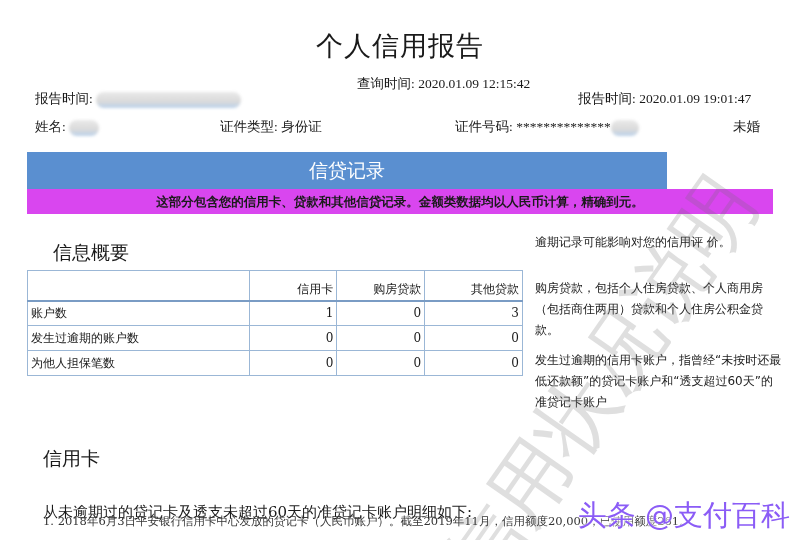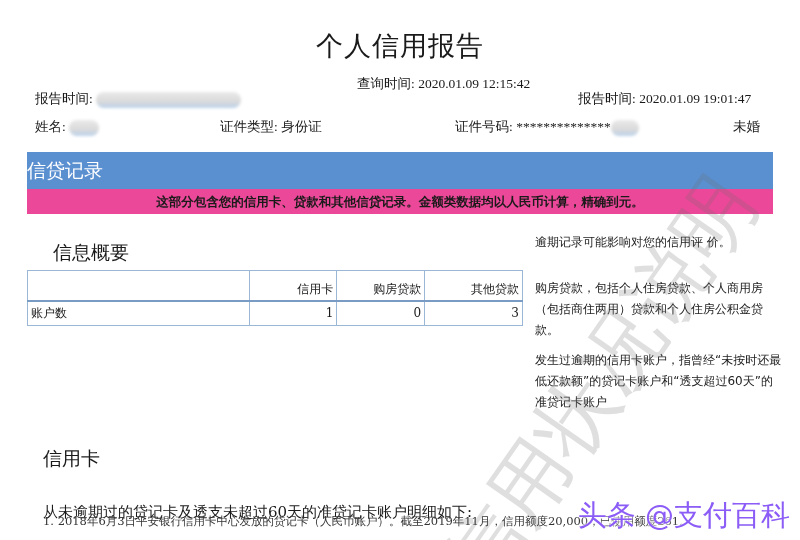--- a/index.html
+++ b/index.html
@@ -4,22 +4,22 @@
 <style>
   * { box-sizing: border-box; margin: 0; padding: 0; }
   html, body { width: 800px; height: 540px; overflow: hidden; background: #ffffff; }
   body { position: relative; font-family: "DejaVu Serif", "Liberation Serif", serif; color: #1a1a1a; }
 
   .title { position: absolute; top: 28px; left: 0; width: 800px; text-align: center; font-size: 27px; font-weight: 400; font-family: "DejaVu Sans", sans-serif; letter-spacing: 1px; }
 
   .meta { position: absolute; font-size: 13.5px; white-space: nowrap; font-family: "Liberation Serif", serif; }
   .blur { display: inline-block; vertical-align: middle; height: 16px; border-radius: 8px; background: linear-gradient(180deg, #e9e9e9 0%, #dadada 60%, #b9d0ea 100%); filter: blur(1.5px); }
 
-  .band-top { position: absolute; left: 27px; top: 152px; width: 746px; height: 37px; background: #5a8fd0; color: #fff; font-size: 19px; line-height: 37px; font-family: "DejaVu Sans", sans-serif; }
-  .band-sub { position: absolute; left: 27px; top: 189px; width: 746px; height: 25px; background: #ec4899; text-align: center; font-size: 12.5px; line-height: 25px; font-weight: bold; font-family: "DejaVu Sans", sans-serif; }
+  .band-top { position: absolute; left: 27px; top: 152px; width: 640px; height: 37px; background: #5a8fd0; color: #fff; text-align: center; font-size: 19px; line-height: 37px; font-family: "DejaVu Sans", sans-serif; }
+  .band-sub { position: absolute; left: 27px; top: 189px; width: 746px; height: 25px; background: #d946ef; text-align: center; font-size: 12.5px; line-height: 25px; font-weight: bold; font-family: "DejaVu Sans", sans-serif; }
 
   .h2 { position: absolute; font-size: 19px; font-family: "DejaVu Sans", sans-serif; }
 
   table.summary { position: absolute; left: 27px; top: 270px; width: 496px; border-collapse: collapse; font-size: 12px; font-family: "DejaVu Serif", serif; }
   table.summary td, table.summary th { border: 1px solid #9bb7d6; height: 25px; padding: 0 3px; font-weight: normal; }
   table.summary th { text-align: right; vertical-align: bottom; height: 30px; padding-bottom: 2px; }
   table.summary tr.head-row th { border-bottom: 2px solid #7a9cc4; }
   table.summary td.num { text-align: right; }
   table.summary td.label { text-align: left; }
   table.summary td.indent { padding-left: 10px; }
@@ -82,20 +82,32 @@
     <th>信用卡</th>
     <th>购房贷款</th>
     <th>其他贷款</th>
   </tr>
   <tr>
     <td class="label">账户数</td>
     <td class="num">1</td>
     <td class="num">0</td>
     <td class="num">3</td>
   </tr>
+  <tr>
+    <td class="label">发生过逾期的账户数</td>
+    <td class="num">0</td>
+    <td class="num">0</td>
+    <td class="num">0</td>
+  </tr>
+  <tr>
+    <td class="label">为他人担保笔数</td>
+    <td class="num">0</td>
+    <td class="num">0</td>
+    <td class="num">0</td>
+  </tr>
 </tbody>
   </table>
 
 <div class="note" style="left:535px; top:232px; width:250px;">逾期记录可能影响对您的信用评 价。</div>
 <div class="note" style="left:535px; top:278px; width:248px;">购房贷款，包括个人住房贷款、个人商用房（包括商住两用）贷款和个人住房公积金贷款。</div>
 <div class="note" style="left:535px; top:350px; width:248px;">发生过逾期的信用卡账户，指曾经“未按时还最低还款额”的贷记卡账户和“透支超过60天”的准贷记卡账户</div>
 
 <div class="h2" style="left:43px; top:446px;">信用卡</div>
 <div class="detail-heading">从未逾期过的贷记卡及透支未超过60天的准贷记卡账户明细如下:</div>
 <div class="detail-line">1. 2018年6月3日平安银行信用卡中心发放的贷记卡（人民币账户）。截至2019年11月，信用额度20,000，已使用额度261。</div>

